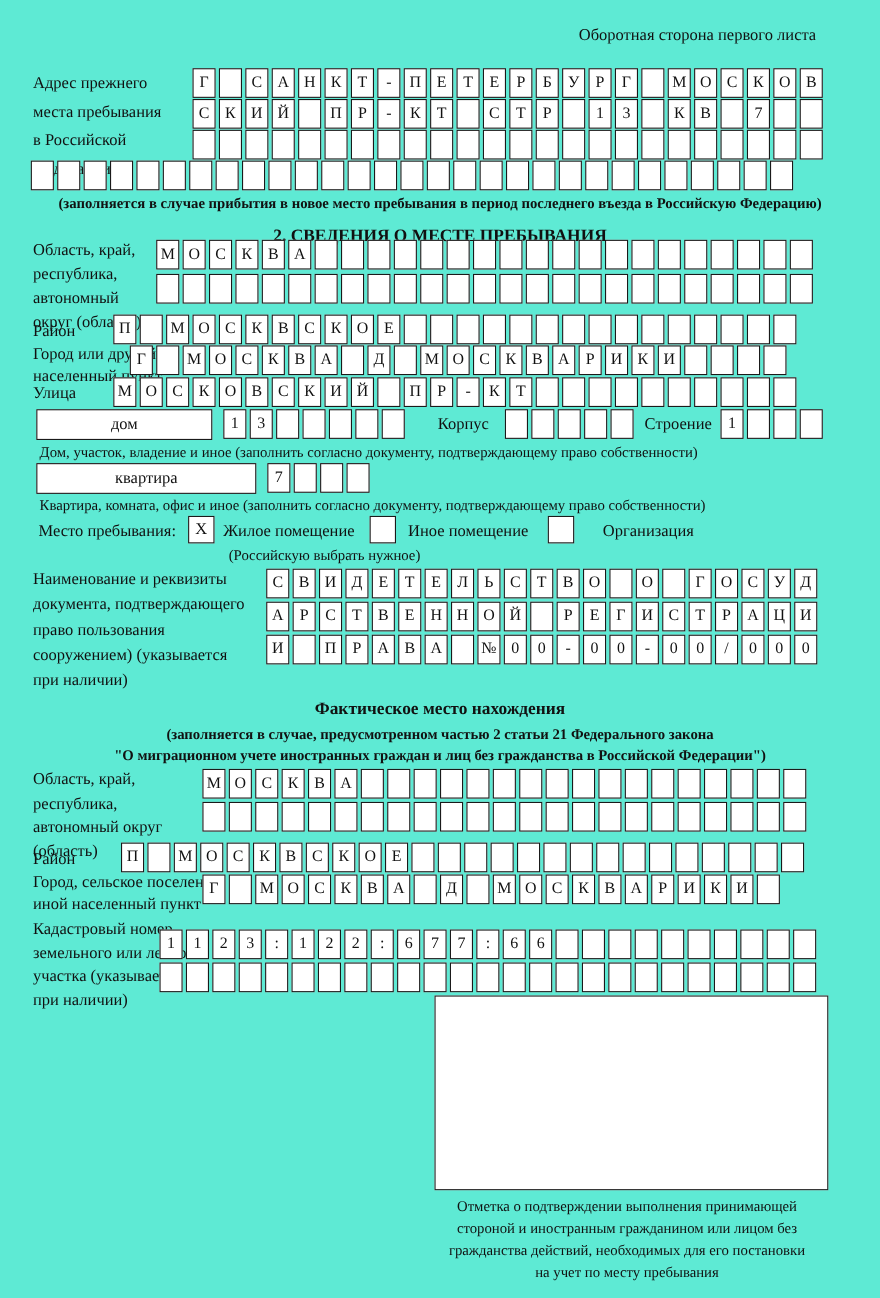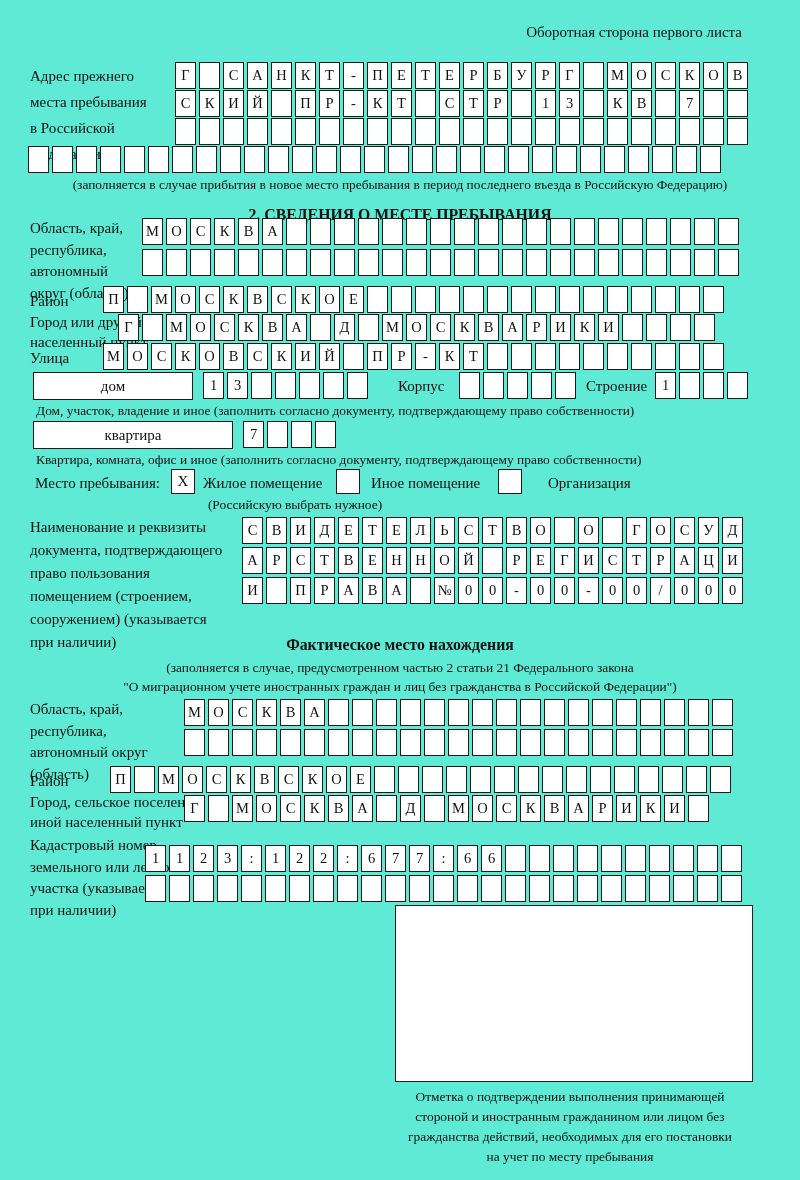--- a/index.html
+++ b/index.html
@@ -1,21 +1,21 @@
 <!DOCTYPE html>
 <html><head>
 <meta charset="utf-8">
 <style>
   html,body{margin:0;padding:0;background:#fff;}
   .page{position:relative;width:800px;height:1180px;background:#5eead4;overflow:hidden;
         font-family:"Liberation Serif",serif;color:#111;}
   .abs{position:absolute;}
   .lbl{font-size:15px;line-height:21.5px;white-space:nowrap;}
   .caption{font-size:13.4px;white-space:nowrap;}
-  .center{left:0;width:100%;text-align:center;}
+  .center{left:0;width:100%;text-align:center;font-weight:bold;}
   .hdr{font-size:15.8px;font-weight:700;}
   .boxrow{display:flex;}
   .cell{box-sizing:border-box;flex:0 0 auto;width:21px;height:27px;border:1.7px solid #1a1a1a;
         margin-right:3px;display:flex;align-items:center;justify-content:center;
         font-size:14.5px;background:#fff;}
   .widebox{box-sizing:border-box;border:1.7px solid #1a1a1a;height:28px;display:flex;
         align-items:center;justify-content:center;font-size:15px;background:#fff;}
   .chk{box-sizing:border-box;width:24px;height:25px;border:1.7px solid #1a1a1a;display:flex;
         align-items:center;justify-content:center;font-size:15px;background:#fff;}
   .stamp{box-sizing:border-box;border:1.8px solid #222;background:#fff;}
@@ -342,21 +342,20 @@
   <div class="abs chk" style="left:336px;top:469px;"></div>
   <div class="abs lbl" style="left:371px;top:473px;">Иное помещение</div>
   <div class="abs chk" style="left:498px;top:469px;"></div>
   <div class="abs lbl" style="left:548px;top:473px;">Организация</div>
   <div class="abs caption" style="left:175px;top:497px;width:240px;text-align:center;">(Российскую выбрать нужное)</div>
 
   <div class="abs" style="left:30px;top:516px;">
     <div class="lbl" style="line-height:23px;">Наименование и реквизиты</div>
     <div class="lbl" style="line-height:23px;">документа, подтверждающего</div>
     <div class="lbl" style="line-height:23px;">право пользования</div>
-    <div class="lbl" style="line-height:23px;">помещением (строением,</div>
     <div class="lbl" style="line-height:23px;">сооружением) (указывается</div>
     <div class="lbl" style="line-height:23px;">при наличии)</div>
   </div>
   <div class="abs boxrow" style="left:242px;top:517px;">
       <span class="cell">С</span>
       <span class="cell">В</span>
       <span class="cell">И</span>
       <span class="cell">Д</span>
       <span class="cell">Е</span>
       <span class="cell">Т</span>

